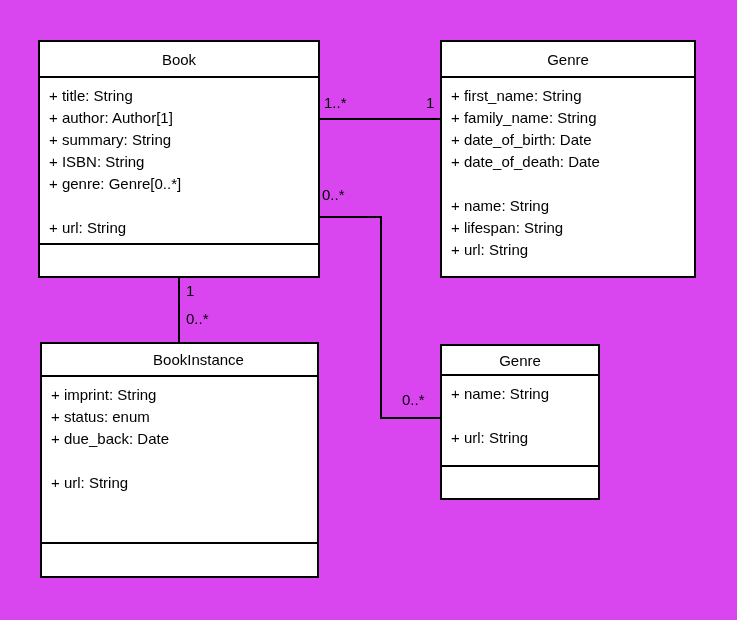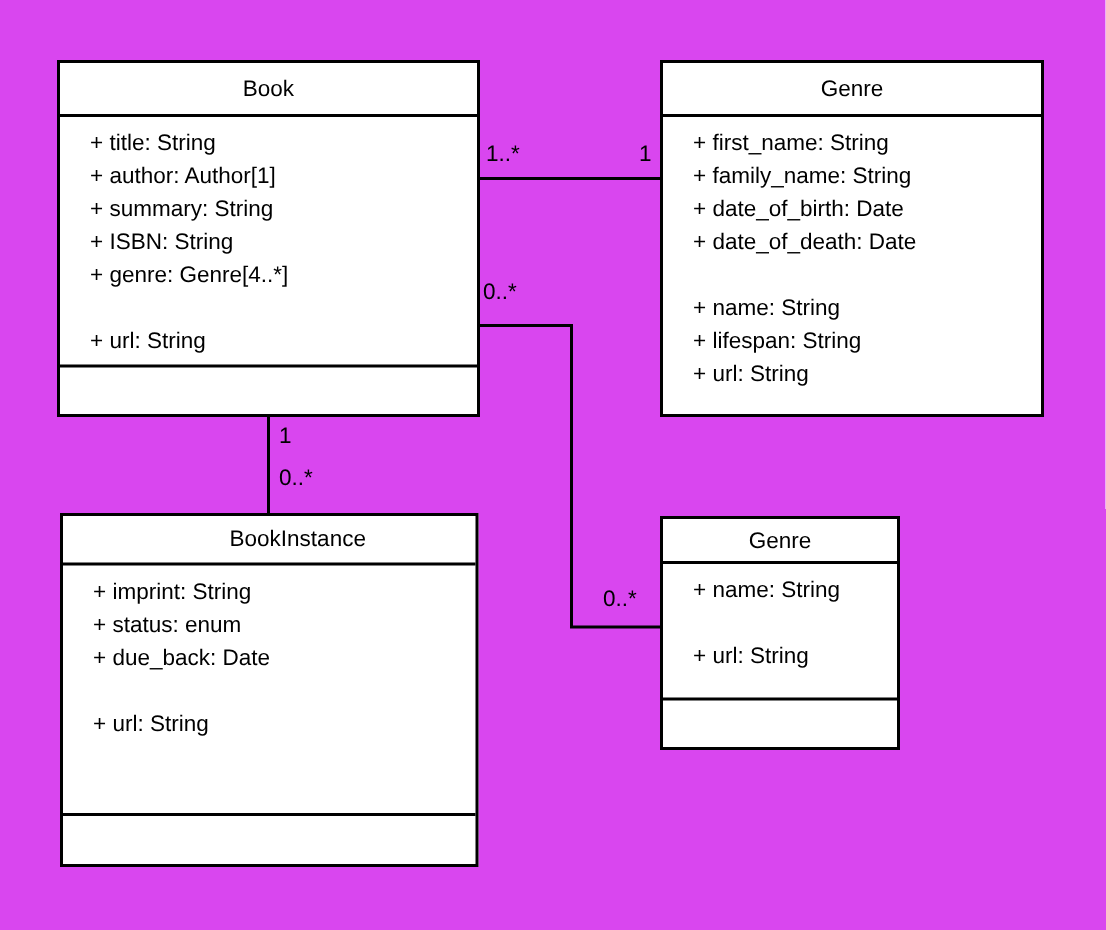--- a/index.html
+++ b/index.html
@@ -35,21 +35,21 @@
     box-sizing: border-box;
     flex: 0 0 auto;
     border-bottom: 2px solid #000000;
     display: flex;
     align-items: center;
     justify-content: center;
     font-size: 15px;
   }
   .uml-attrs {
     flex: 1 1 auto;
-    padding: 7px 6px 0 20px;
+    padding: 7px 6px 0 9px;
     font-size: 15px;
     overflow: hidden;
   }
   .attr-line {
     height: 22px;
     line-height: 22px;
     white-space: pre;
   }
   .uml-footer {
     box-sizing: border-box;
@@ -97,21 +97,21 @@
     <line x1="179" y1="278" x2="179" y2="342" stroke="#000000" stroke-width="2"></line>
   </svg>
 
   <div class="uml-class" id="box-book">
     <div class="uml-header">Book</div>
     <div class="uml-attrs">
         <div class="attr-line">+ title: String</div>
         <div class="attr-line">+ author: Author[1]</div>
         <div class="attr-line">+ summary: String</div>
         <div class="attr-line">+ ISBN: String</div>
-        <div class="attr-line">+ genre: Genre[4..*]</div>
+        <div class="attr-line">+ genre: Genre[0..*]</div>
         <div class="attr-line"></div>
         <div class="attr-line">+ url: String</div>
       </div>
     <div class="uml-footer"></div>
   </div>
 
   <div class="uml-class" id="box-author">
     <div class="uml-header">Genre</div>
     <div class="uml-attrs">
         <div class="attr-line">+ first_name: String</div>

